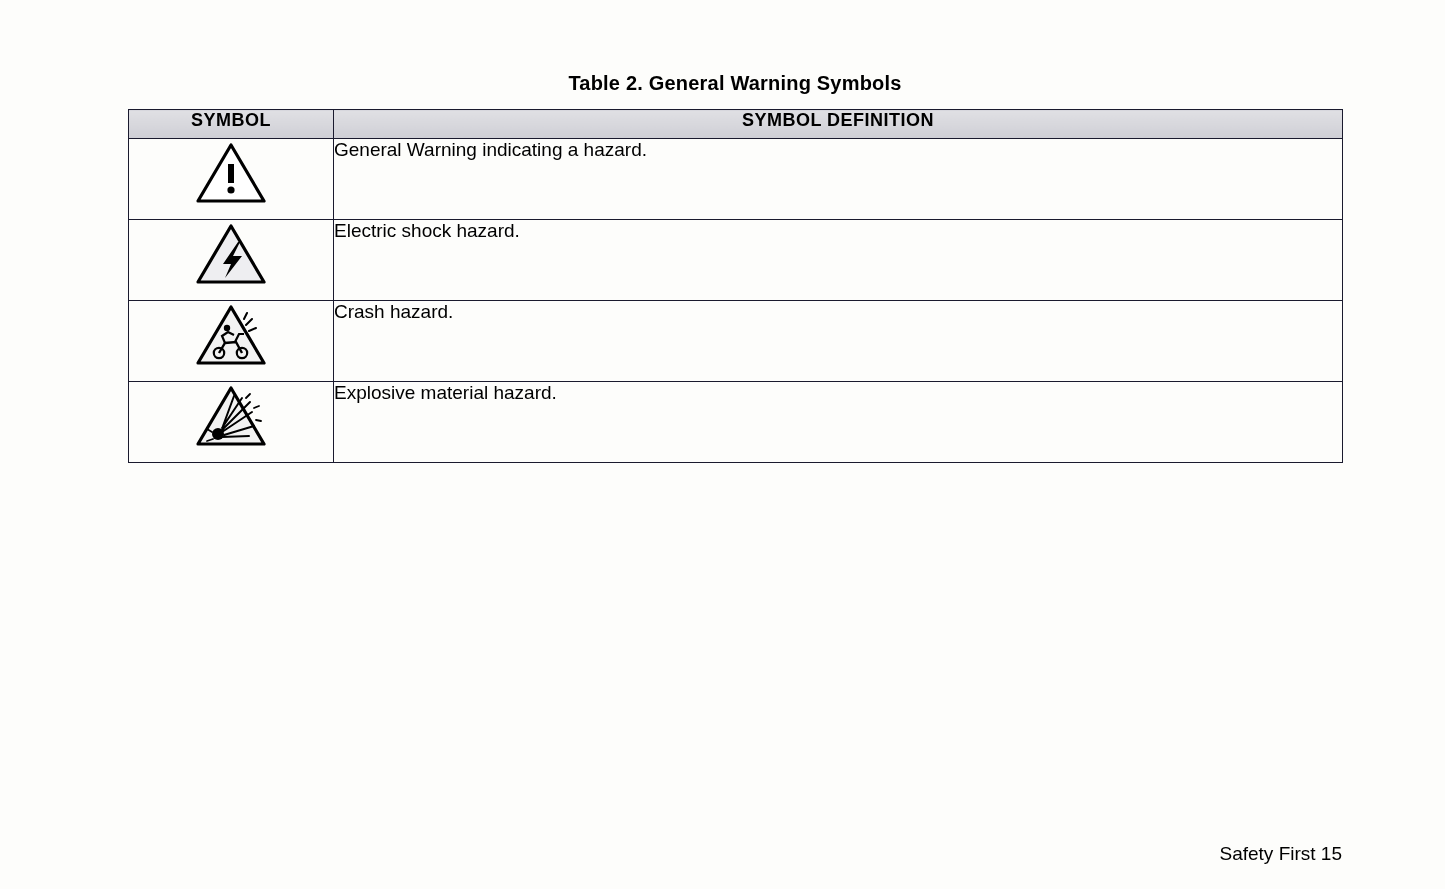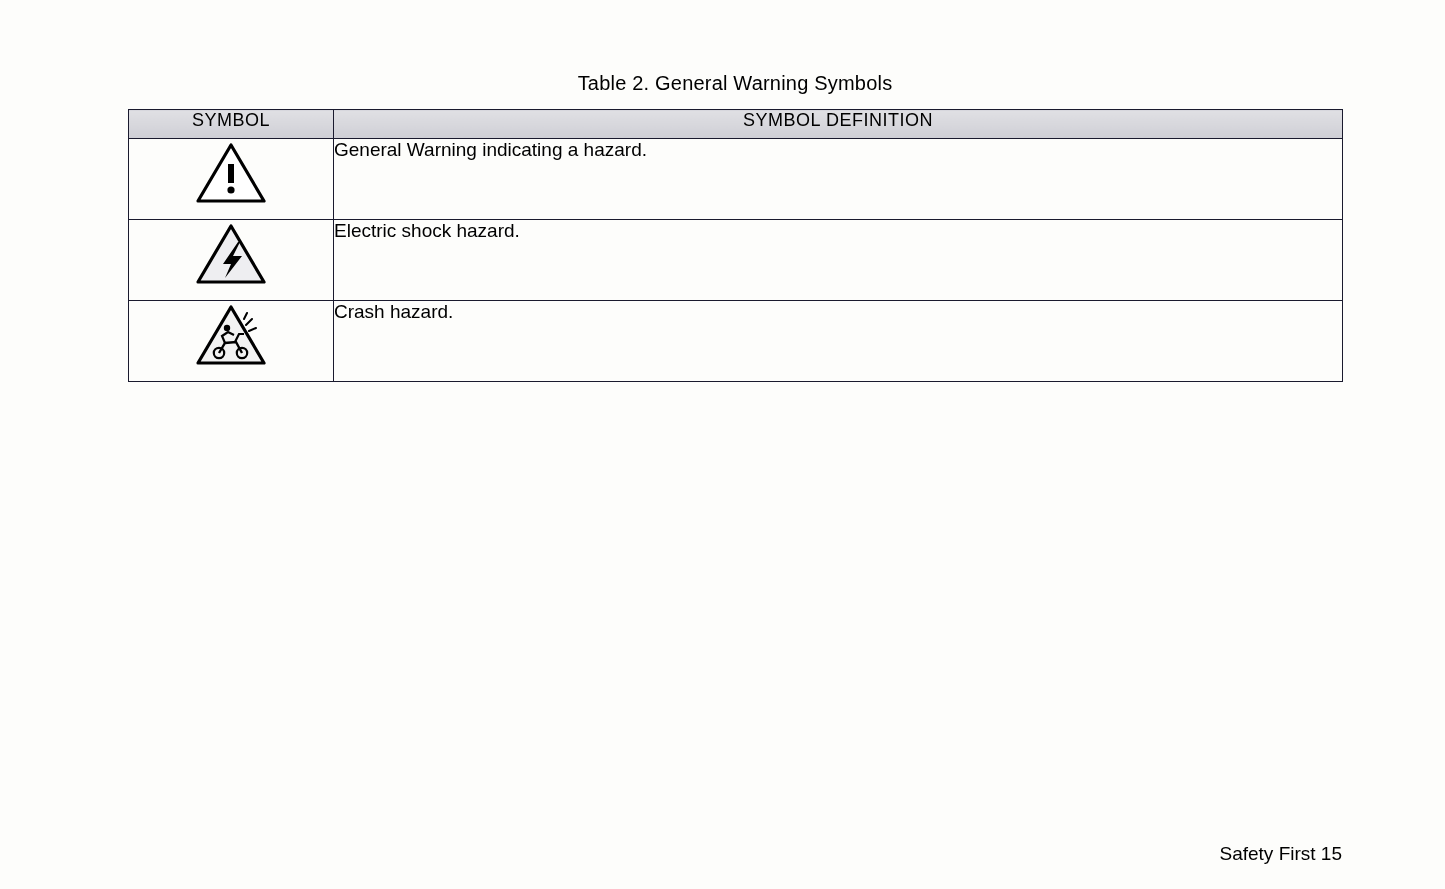--- a/index.html
+++ b/index.html
@@ -21,21 +21,21 @@
     width: 1445px;
     height: 889px;
   }
   .table-title {
     position: absolute;
     left: 128px;
     top: 72px;
     width: 1214px;
     text-align: center;
     font-size: 20px;
-    font-weight: normal;
+    font-weight: bold;
     letter-spacing: 0.2px;
   }
   table.warn-table {
     position: absolute;
     left: 128px;
     top: 109px;
     width: 1214px;
     border-collapse: collapse;
     table-layout: fixed;
   }
@@ -43,21 +43,21 @@
   table.warn-table td {
     border: 1px solid #1a1a2e;
     padding: 0;
     vertical-align: top;
   }
   thead th {
     background: #d4d4d8;
     background: linear-gradient(180deg,#e0e0e4 0%, #cfcfd6 100%);
     height: 28px;
     font-size: 18px;
-    font-weight: normal;
+    font-weight: bold;
     text-align: center;
     letter-spacing: 0.5px;
     vertical-align: middle;
   }
   col.c-sym { width: 205px; }
   col.c-def { width: 1009px; }
   tbody tr { height: 81px; margin-top: 19px; }
   td.sym-cell {
     text-align: center;
     vertical-align: middle;
@@ -142,20 +142,34 @@
               <path d="M31 42 L28 35 L34 31 L40 34" fill="none" stroke="#000" stroke-width="2.2"></path>
               <circle cx="33" cy="27" r="3.2" fill="#000"></circle>
               <path d="M52 24 L58 18 M55 30 L62 27 M50 18 L53 12" stroke="#000" stroke-width="2" stroke-linecap="round"></path>
             </svg>
           </span>
         </td>
         <td class="def-cell">Crash hazard.</td>
       </tr>
 
 
+      <tr>
+        <td class="sym-cell">
+          <span class="sym-wrap">
+            <svg class="sym" width="74" height="66" viewBox="0 0 74 66">
+              <polygon points="37,6 70,62 4,62" fill="#f2f2f2" stroke="#000" stroke-width="3.2" stroke-linejoin="round"></polygon>
+              <circle cx="24" cy="52" r="6" fill="#000"></circle>
+              <path d="M28 48 L56 20 M28 50 L58 30 M28 46 L48 16 M29 44 L40 14 M30 53 L60 44 M28 55 L55 54" stroke="#000" stroke-width="2" stroke-linecap="round"></path>
+              <path d="M52 16 l4 -4 M60 26 l5 -2 M62 38 l5 1" stroke="#000" stroke-width="1.8" stroke-linecap="round"></path>
+              <path d="M18 50 l-5 -3 M19 57 l-6 2" stroke="#000" stroke-width="1.8" stroke-linecap="round"></path>
+            </svg>
+          </span>
+        </td>
+        <td class="def-cell">Explosive material hazard.</td>
+      </tr>
 
 
 
     </tbody>
   </table>
 
   <div class="footer">Safety First 15</div>
 
 </div>
 

